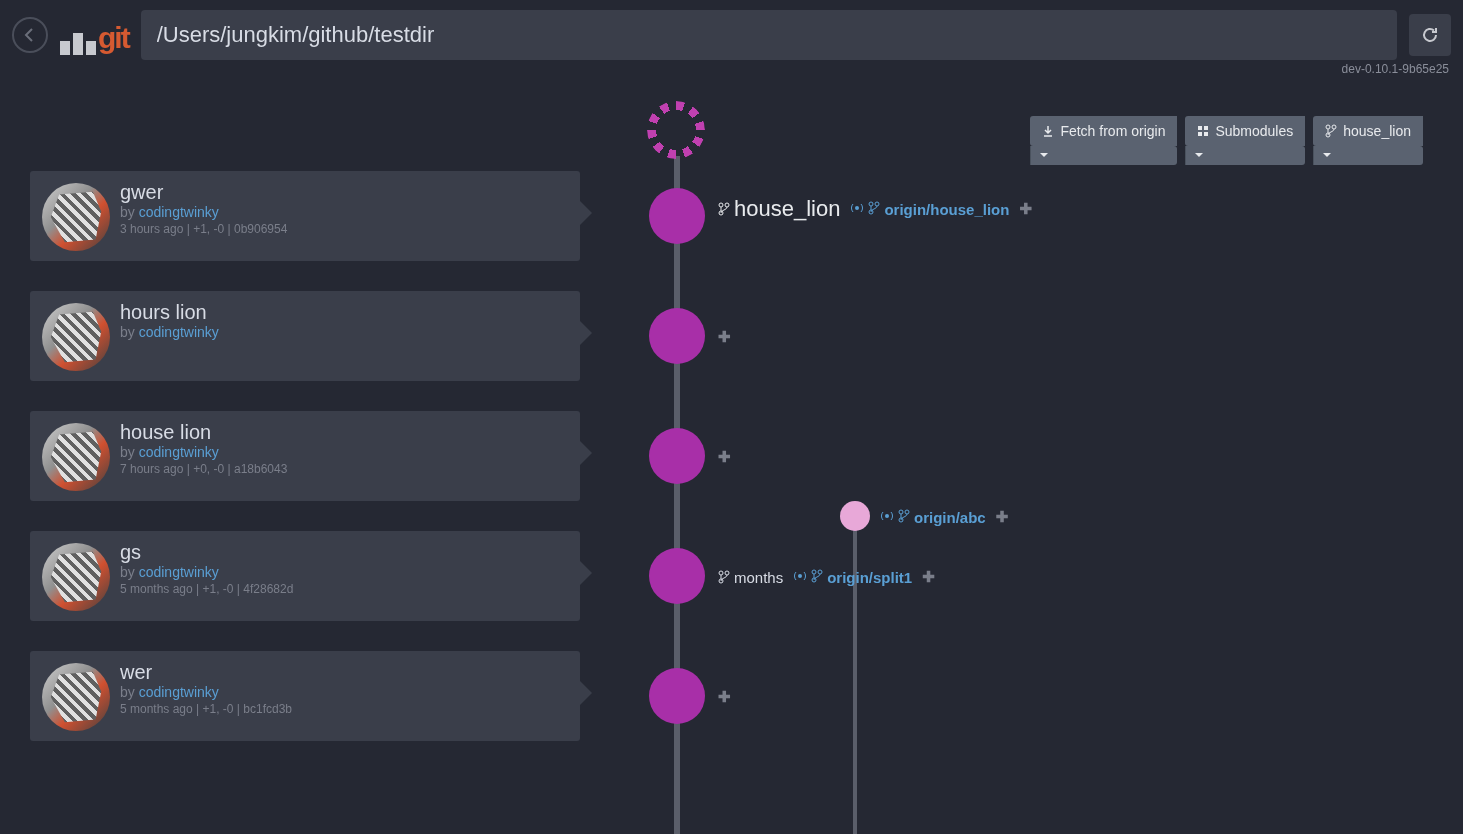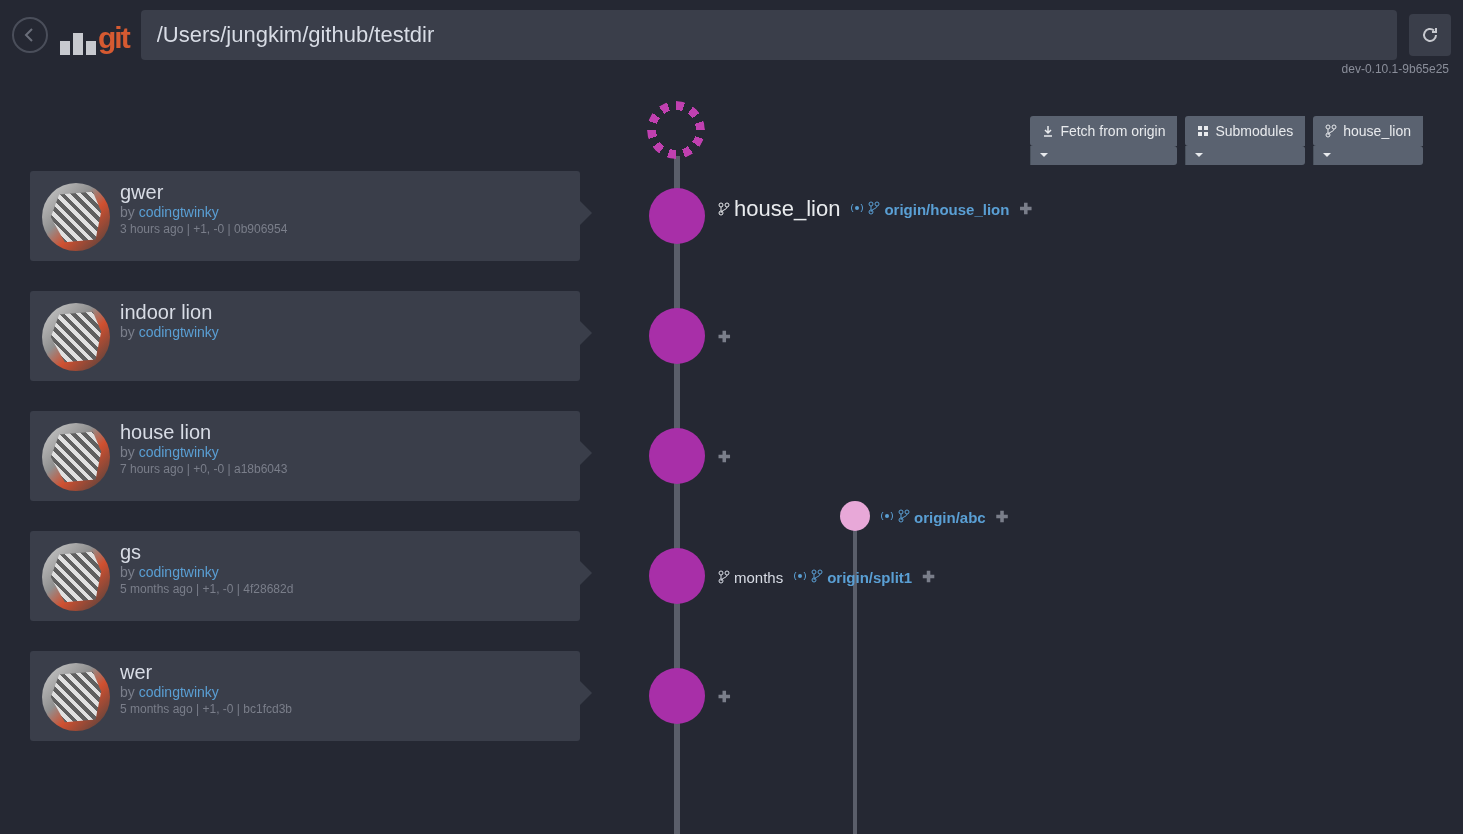--- a/index.html
+++ b/index.html
@@ -390,21 +390,21 @@
 
     <div class="commit-card" style="top:75px">
       <div class="avatar"></div>
       <div class="commit-title">gwer</div>
       <div class="commit-by"><span>by </span><a href="#">codingtwinky</a></div>
       <div class="commit-meta">3 hours ago | +1, -0 | 0b906954</div>
     </div>
 
     <div class="commit-card" style="top:195px">
       <div class="avatar"></div>
-      <div class="commit-title">indoor lion</div>
+      <div class="commit-title">hours lion</div>
       <div class="commit-by"><span>by </span><a href="#">codingtwinky</a></div>
     </div>
 
     <div class="commit-card" style="top:315px">
       <div class="avatar"></div>
       <div class="commit-title">house lion</div>
       <div class="commit-by"><span>by </span><a href="#">codingtwinky</a></div>
       <div class="commit-meta">7 hours ago | +0, -0 | a18b6043</div>
     </div>
 

